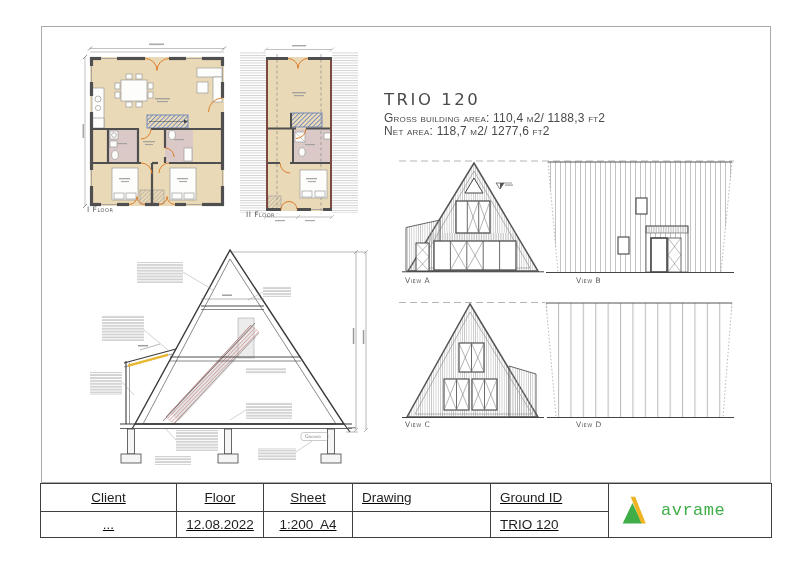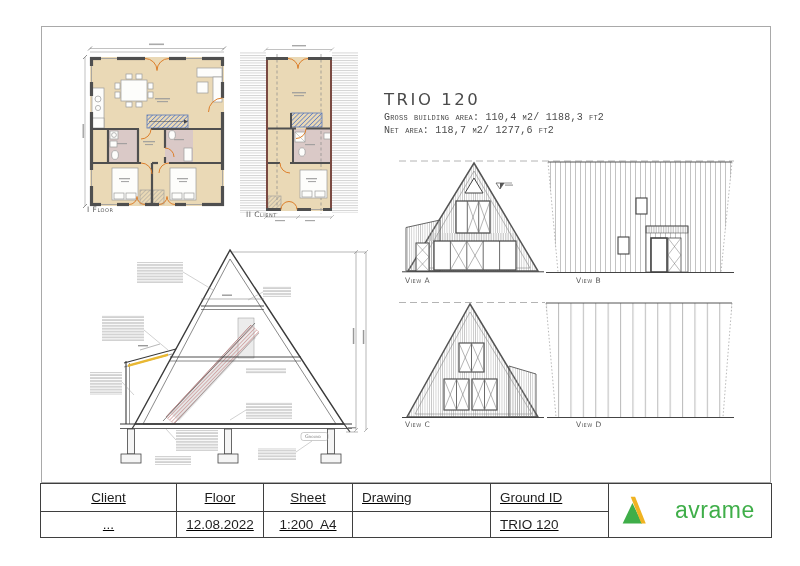--- a/index.html
+++ b/index.html
@@ -18,21 +18,21 @@
     position:absolute;font-family:"DejaVu Sans",sans-serif;color:#5a5a5a;
     font-size:7.5px;letter-spacing:.5px;font-variant:small-caps;white-space:nowrap;
   }
   .lbl.tiny{font-size:4.8px;color:#777;letter-spacing:.2px;}
   #heading{position:absolute;left:384px;top:90px;color:#4a4a4a;}
   #heading .h-title{
     font-family:"DejaVu Sans",sans-serif;font-size:16.5px;letter-spacing:2.5px;
     font-weight:400;margin:0 0 3px 0;color:#4a4a4a;
   }
   #heading .h-sub{
-    font-family:Liberation Mono, monospace;font-size:10px;letter-spacing:.2px;
+    font-family:Liberation Sans, sans-serif;font-size:12px;letter-spacing:.2px;
     line-height:12.5px;font-variant:small-caps;color:#4a4a4a;
   }
   
   .tblock{
     position:absolute;left:40px;top:483px;width:732px;height:55px;
     display:flex;border:1.2px solid #3f3f3f;box-sizing:border-box;background:#fff;
   }
   .tcol{border-right:1px solid #3f3f3f;box-sizing:border-box;display:flex;flex-direction:column;text-decoration:underline;}
   .tcol:last-child{border-right:none;}
   .th{
@@ -44,22 +44,22 @@
     flex:1;display:flex;align-items:center;justify-content:center;
     font-size:13.5px;color:#1e1e1e;white-space:pre;
   }
   .tcol.left .th,.tcol.left .td{justify-content:flex-start;padding-left:9px;}
   .td.bold{font-weight:bold;}
   .logo-cell{
     flex:1;display:flex;flex-direction:row;align-items:center;
     padding-left:11px;box-sizing:border-box;
   }
   .logo-text{
-    font-family:Liberation Sans, sans-serif;font-size:23px;letter-spacing:.5px;
-    color:#3fae49;margin-left:23px;line-height:1;
+    font-family:Liberation Mono, monospace;font-size:17px;letter-spacing:.5px;
+    color:#3fae49;margin-left:9px;line-height:1;
   }
 </style>
 </head>
 <body>
 
 <div id="canvas">
 
   <div class="sheet-frame"></div>
 
   <svg class="drawing" width="800" height="566" viewBox="0 0 800 566">
@@ -484,21 +484,21 @@
     </g>
   </svg>
 
   <div id="heading">
     <div class="h-title">TRIO 120</div>
     <div class="h-sub">Gross building area: 110,4 m2/ 1188,3 ft2</div>
     <div class="h-sub">Net area: 118,7 m2/ 1277,6 ft2</div>
   </div>
 
   <div class="lbl" style="left:87px;top:205px">I Floor</div>
-  <div class="lbl" style="left:246px;top:210px">II Client</div>
+  <div class="lbl" style="left:246px;top:210px">II Floor</div>
   <div class="lbl" style="left:405px;top:276px">View A</div>
   <div class="lbl" style="left:576px;top:276px">View B</div>
   <div class="lbl" style="left:405px;top:420px">View C</div>
   <div class="lbl" style="left:576px;top:420px">View D</div>
   <div class="lbl tiny" style="left:305px;top:434px">Ground</div>
 
   <div class="tblock">
     <div class="tcol" style="width:136px">
       <div class="th">Client</div>
       <div class="td">...</div>

